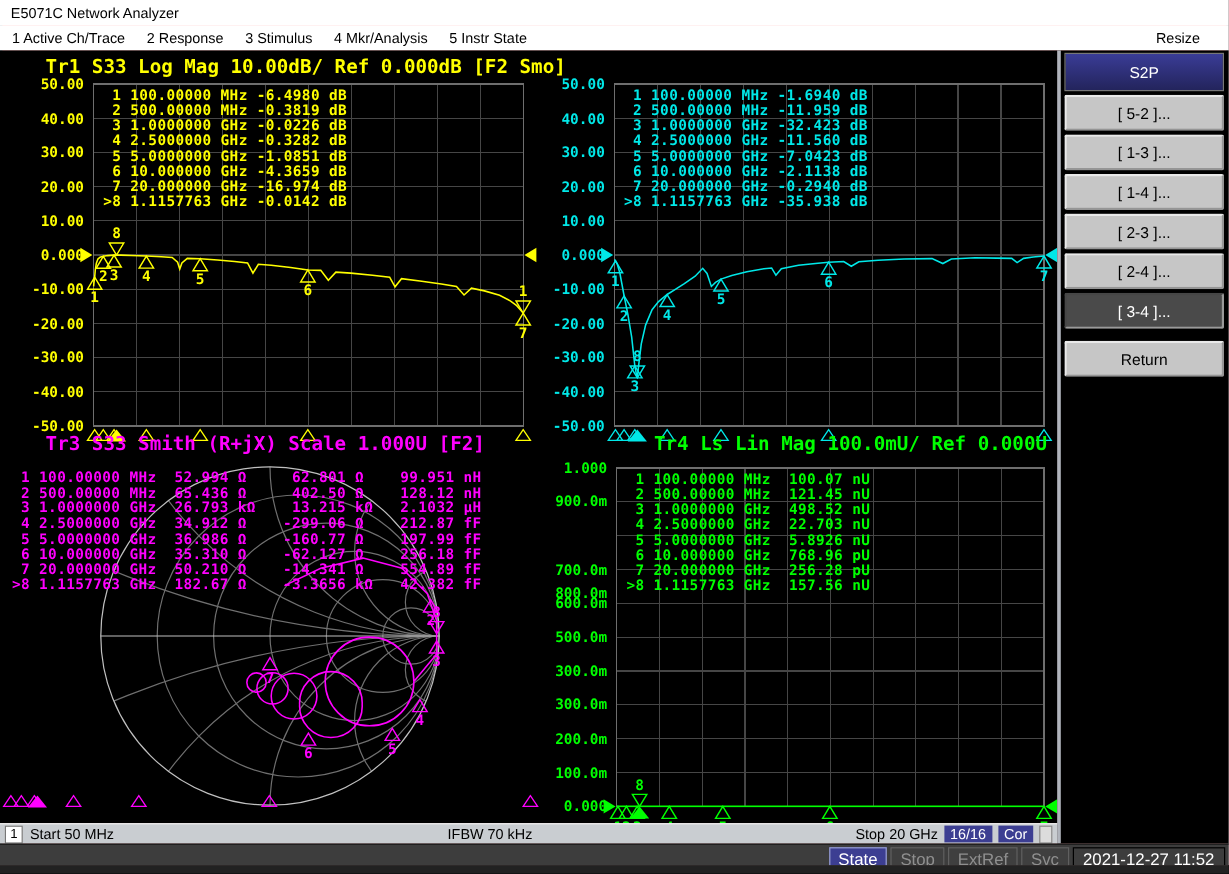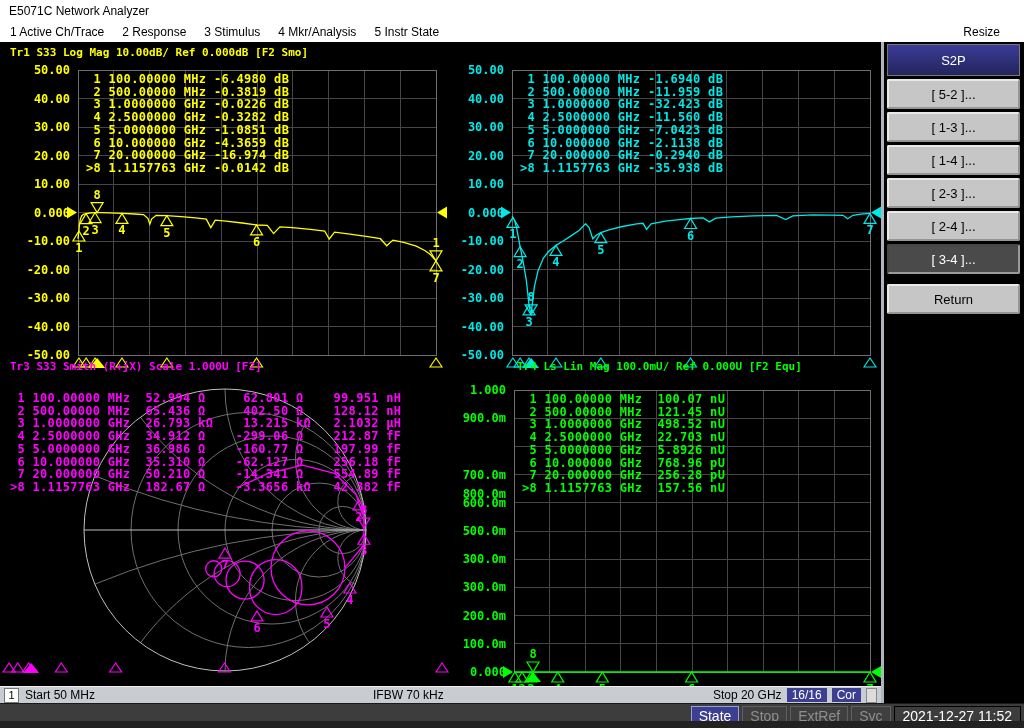--- a/index.html
+++ b/index.html
@@ -10,21 +10,21 @@
             font-size:12px;color:#000;}
   .menubar{position:absolute;top:21px;left:0;width:100%;height:21px;background:#ffffff;
            display:flex;align-items:center;gap:18px;padding:0 10px;box-sizing:border-box;
            font-size:12px;color:#000;}
   .menu-item{cursor:default;}
   .menu-resize{margin-left:auto;padding-right:14px;}
   .main{position:absolute;top:42px;left:0;width:881px;height:644px;background:#000;overflow:hidden;}
   #plot{position:absolute;top:0;left:0;}
   #plot text{font-family:"DejaVu Sans Mono",monospace;font-size:12px;font-weight:bold;}
   .t-title{position:absolute;font-family:"DejaVu Sans Mono",monospace;font-weight:bold;
-           font-size:11px;white-space:pre;z-index:5;}
+           font-size:16px;white-space:pre;z-index:5;margin-left:28px;}
   #title-tr1{left:10px;top:4px;color:#ffff00;}
   #title-tr2{left:441px;top:4px;color:#00e8e8;}
   #title-tr3{left:10px;top:318px;color:#ff00ff;}
   #title-tr4{left:517px;top:318px;color:#00ff00;}
   .tr2-badge{background:#00e8e8;color:#000;padding:0 1px;}
   .mtable{position:absolute;font-family:"DejaVu Sans Mono",monospace;font-size:12px;
           line-height:12.7px;white-space:pre;letter-spacing:.3px;z-index:4;margin:0;font-weight:bold;}
   #tbl-tr1{left:86px;top:31px;color:#ffff00;}
   #tbl-tr2{left:520px;top:31px;color:#00e8e8;}
   #tbl-tr3{left:10px;top:350px;color:#ff00ff;}

